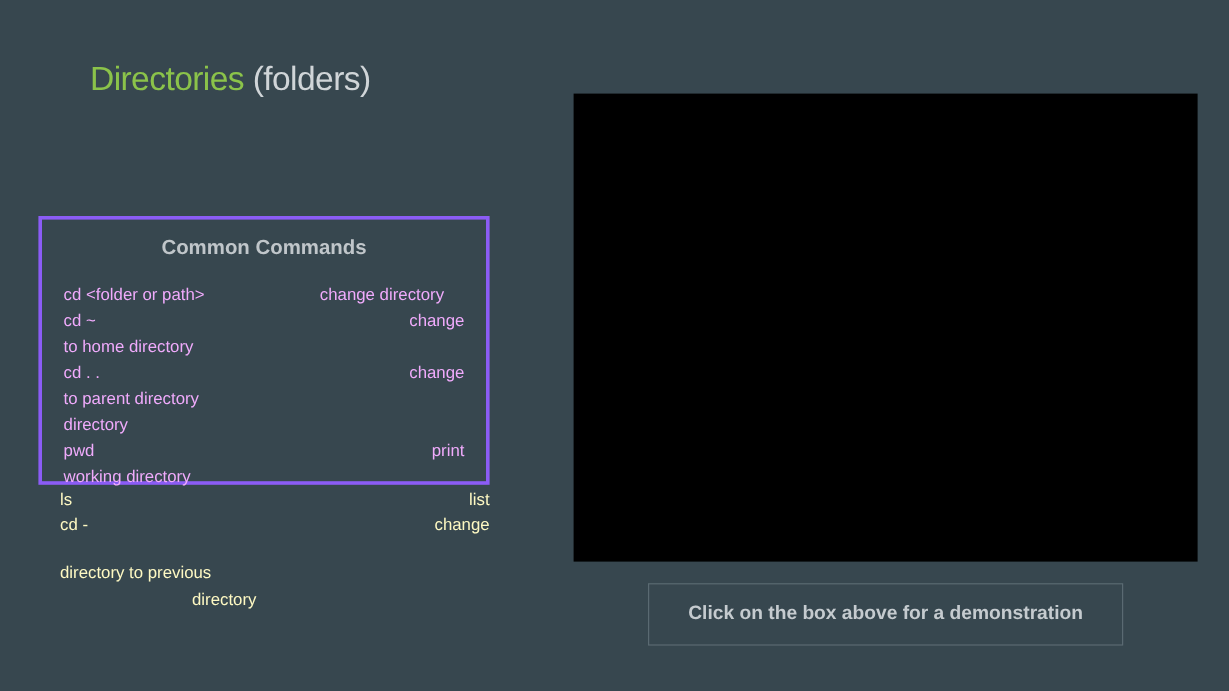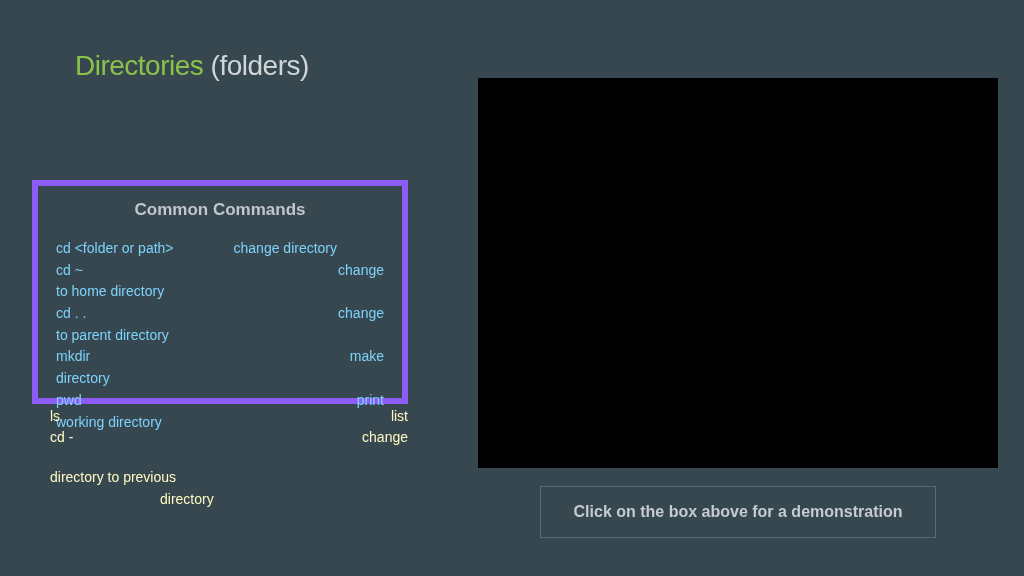--- a/index.html
+++ b/index.html
@@ -30,21 +30,21 @@
       font-family: 'Arial Narrow', Arial, sans-serif;
       font-stretch: condensed;
       font-weight: 400;
     }
     .commands-box {
       position: absolute;
       top: 180px;
       left: 32px;
       width: 376px;
       height: 224px;
-      border: 6px solid #8b5cf6;
+      border: 3px solid #8b5cf6;
       padding: 14px 18px 10px 18px;
       color: #a7b0b5;
     }
     .commands-title {
       text-align: center;
       font-weight: 700;
       color: #c0c6ca;
       font-size: 17px;
       margin-bottom: 18px;
     }
@@ -79,57 +79,53 @@
       justify-content: center;
       text-align: center;
       padding: 0 10px;
     }
     .instruction-text {
       color: #c5cbcf;
       font-weight: 700;
       font-size: 16px;
       line-height: 1.3;
     }
-    .row { display: block; font-size: 14px; line-height: 1.55; color: #7dd3fc; }
+    .row { display: block; font-size: 14px; line-height: 1.55; color: #f0abfc; }
     .row::after { content: ""; display: block; clear: both; }
     .row .l { float: left; }
     .row .r { float: right; }
   </style>
 </head>
 <body>
 
 <div class="title">
   <span class="title-main">Directories</span>
   <span class="title-sub">(folders)</span>
 </div>
 
 <div class="commands-box">
   <div class="commands-title">Common Commands</div>
 
   <div class="row">
     <span class="l">cd &lt;folder or path&gt;</span>
-    <span class="l" style="margin-left:60px">change directory</span>
+    <span class="l" style="margin-left:96px">change directory</span>
   </div>
   <div class="row">
     <span class="l">cd ~</span>
     <span class="r">change</span>
   </div>
   <div class="row">
     <span class="l">to home directory</span>
   </div>
   <div class="row">
     <span class="l">cd . .</span>
     <span class="r">change</span>
   </div>
   <div class="row">
     <span class="l">to parent directory</span>
-  </div>
-  <div class="row">
-    <span class="l">mkdir</span>
-    <span class="r">make</span>
   </div>
   <div class="row">
     <span class="l">directory</span>
   </div>
   <div class="row">
     <span class="l">pwd</span>
     <span class="r">print</span>
   </div>
   <div class="row">
     <span class="l">working directory</span>

